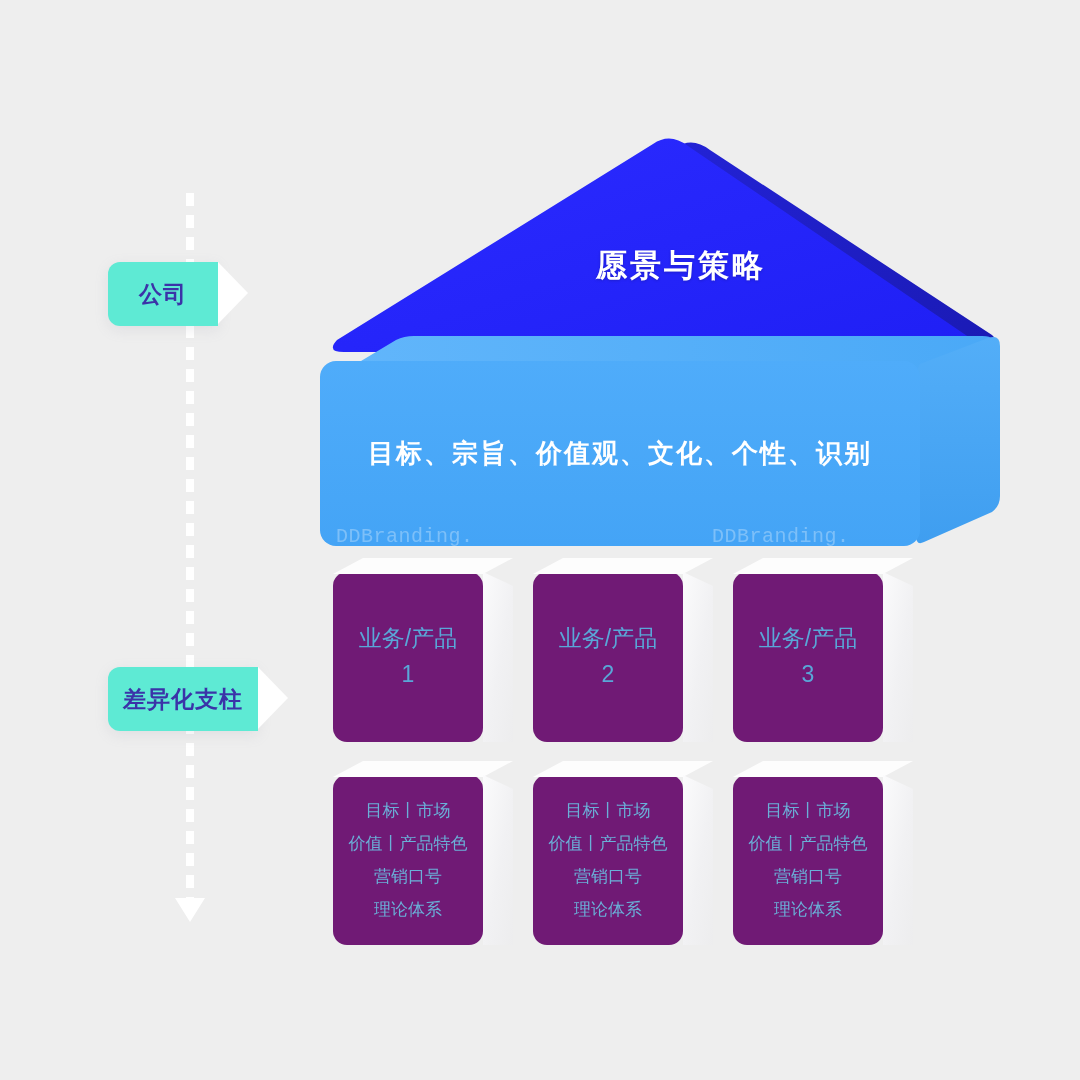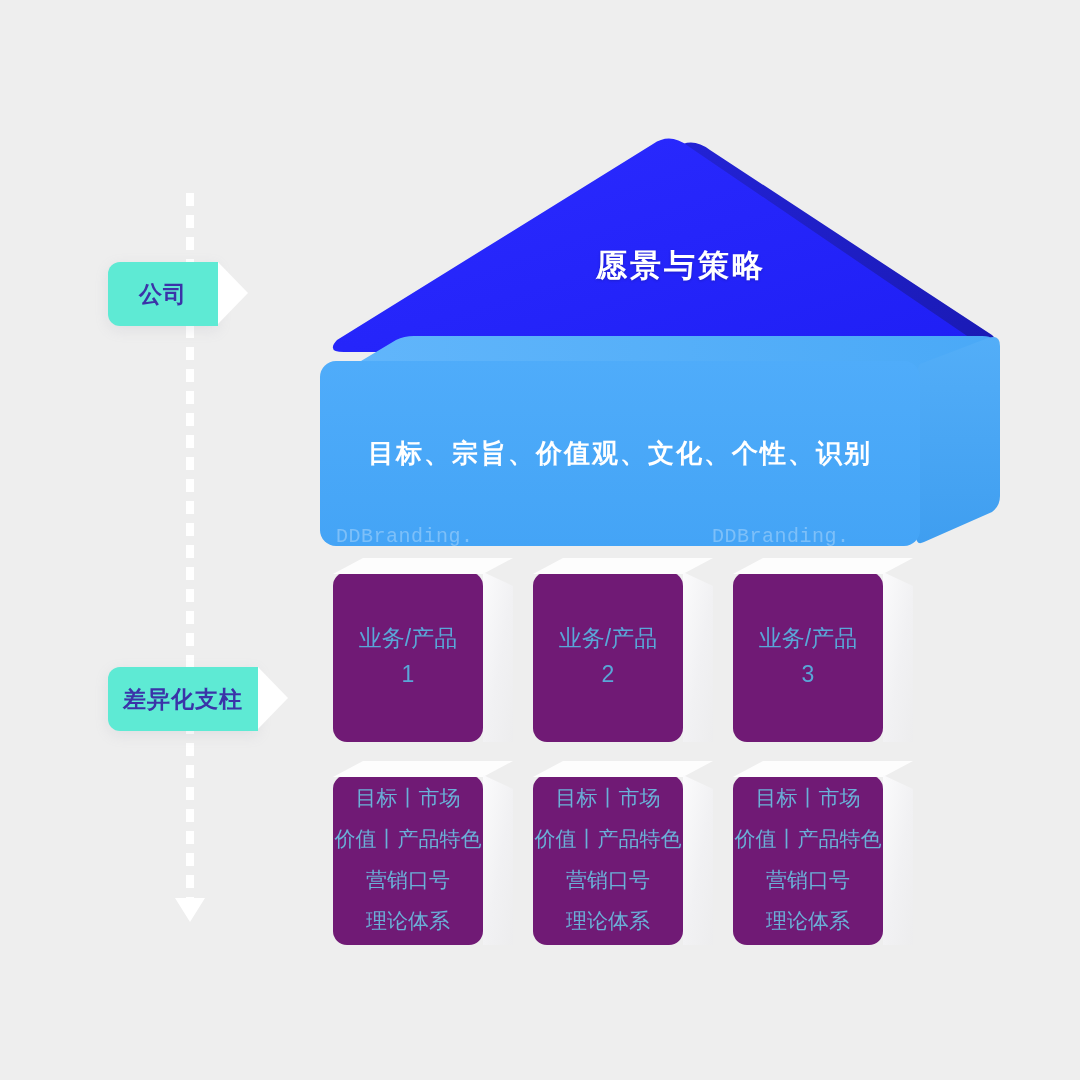--- a/index.html
+++ b/index.html
@@ -82,21 +82,21 @@
     display:flex;flex-direction:column;align-items:center;justify-content:center;
     color:#59a7d8;
   }
   .pillar{width:150px;height:170px;font-size:23px;line-height:1.55;}
   .pillar .num{font-size:23px;}
   #pillar-1{left:333px;top:572px;}
   #pillar-2{left:533px;top:572px;}
   #pillar-3{left:733px;top:572px;}
 
   
-  .content{width:150px;height:170px;font-size:21px;line-height:1.95;color:#6ab0d8;}
+  .content{width:150px;height:170px;font-size:17px;line-height:1.95;color:#6ab0d8;}
   #content-1{left:333px;top:775px;}
   #content-2{left:533px;top:775px;}
   #content-3{left:733px;top:775px;}
 
   
   .card .sideface{
     position:absolute;left:150px;top:0;width:30px;height:170px;
     background:linear-gradient(100deg,#fbfbfc 0%,#f1f1f3 55%,#ededee 100%);
     clip-path:polygon(0 0,100% 14px,100% 100%,0 100%);
   }

